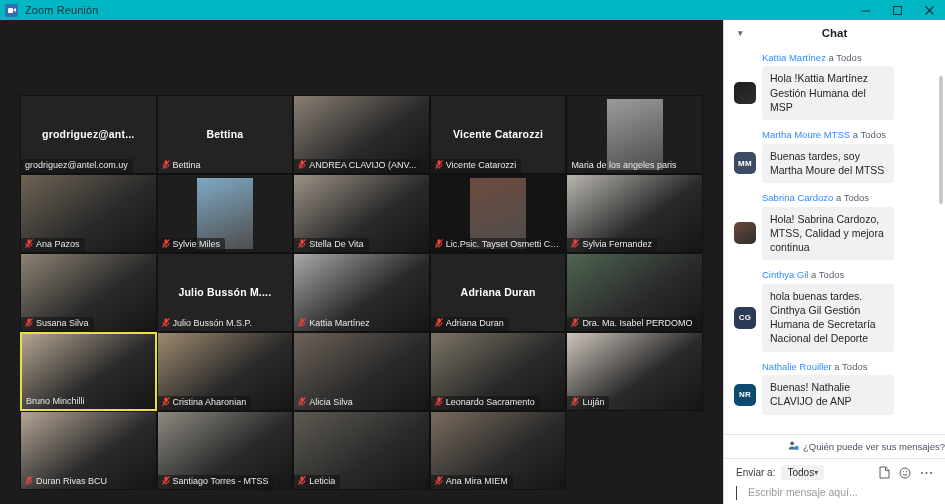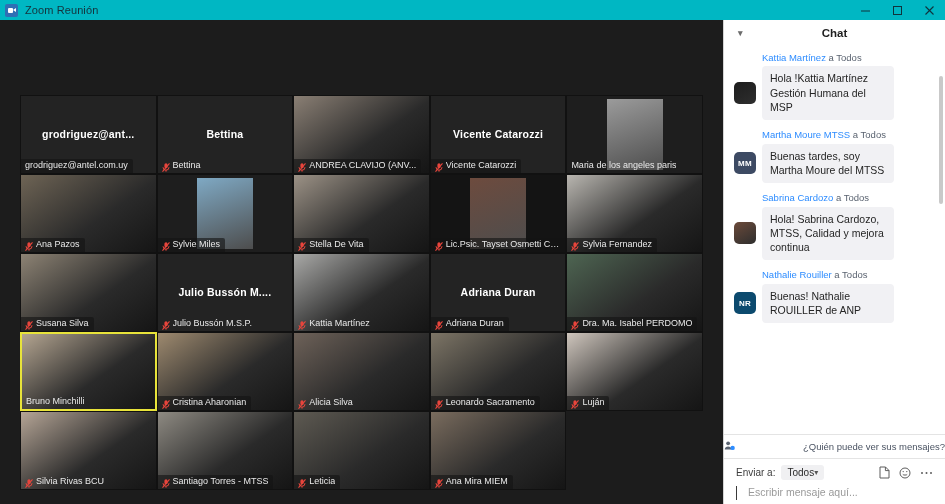--- a/index.html
+++ b/index.html
@@ -114,21 +114,21 @@
     font-weight: bold;
     letter-spacing: .2px;
     text-align: center;
     padding: 0 6px;
     line-height: 1.2;
   }
   .tile .namebar {
     position: absolute;
     left: 0; bottom: 0;
     max-width: 100%;
-    display: flex; align-items: flex-end;
+    display: flex; align-items: flex-start;
     gap: 3px;
     padding: 1px 5px 1px 4px;
     background: rgba(20,20,20,.62);
     border-top-right-radius: 2px;
     z-index: 2;
   }
   .tile .namebar.nobg { background: transparent; }
   .tile .namebar .label {
     color: #e9e9e9;
     font-size: 9px;
@@ -224,21 +224,21 @@
     position: absolute;
     right: 2px; top: 30px;
     width: 4px; height: 128px;
     background: #c9c9c9;
     border-radius: 2px;
   }
 
   .who-can-see {
     flex: 0 0 auto;
     border-top: 1px solid #e4e4e4;
-    display: flex; align-items: center; justify-content: space-between;
+    display: flex; align-items: center; justify-content: flex-end;
     gap: 4px;
     padding: 5px 0 5px 0;
     font-size: 9.5px;
     color: #4a5362;
   }
   .chat-foot {
     flex: 0 0 auto;
     border-top: 1px solid #e4e4e4;
     padding: 6px 12px 4px 12px;
   }
@@ -573,21 +573,21 @@
             <div class="bg" style="background: linear-gradient(145deg, rgb(181, 165, 150) 0%, rgb(42, 42, 42) 58%, rgb(21, 21, 21) 100%);"></div>
             <div class="namebar nobg">
               <span class="mute-icon">
                 <svg width="8" height="9" viewBox="0 0 8 9">
                   <rect x="2.4" y="0.3" width="3.2" height="5" rx="1.6" fill="#e8453c"></rect>
                   <path d="M1 4.2a3 3 0 0 0 6 0" fill="none" stroke="#e8453c" stroke-width="1"></path>
                   <line x1="4" y1="7.1" x2="4" y2="8.7" stroke="#e8453c" stroke-width="1"></line>
                   <line x1="0.5" y1="8.6" x2="7.5" y2="0.4" stroke="#e8453c" stroke-width="1.1"></line>
                 </svg>
               </span>
-              <span class="label">Silvia Rivas BCU</span>
+              <span class="label">Duran Rivas BCU</span>
             </div>
           </div>
           <div class="tile">
             <div class="bg" style="background: linear-gradient(145deg, rgb(142, 138, 130) 0%, rgb(42, 42, 42) 58%, rgb(21, 21, 21) 100%);"></div>
             <div class="namebar">
               <span class="mute-icon">
                 <svg width="8" height="9" viewBox="0 0 8 9">
                   <rect x="2.4" y="0.3" width="3.2" height="5" rx="1.6" fill="#e8453c"></rect>
                   <path d="M1 4.2a3 3 0 0 0 6 0" fill="none" stroke="#e8453c" stroke-width="1"></path>
                   <line x1="4" y1="7.1" x2="4" y2="8.7" stroke="#e8453c" stroke-width="1"></line>
@@ -651,24 +651,31 @@
             </div>
           </div>
           <div class="msg">
             <div class="msg-from"><span>Sabrina Cardozo</span><span class="to"> a Todos</span></div>
             <div class="msg-row">
               <div class="avatar" style="background: linear-gradient(150deg, rgb(107, 74, 58) 0%, rgb(46, 46, 46) 100%);"></div>
               <div class="bubble">Hola! Sabrina Cardozo, MTSS, Calidad y mejora continua</div>
             </div>
           </div>
           <div class="msg">
+            <div class="msg-from"><span>Cinthya Gil</span><span class="to"> a Todos</span></div>
+            <div class="msg-row">
+              <div class="avatar" style="background: rgb(43, 58, 85);">CG</div>
+              <div class="bubble">hola buenas tardes. Cinthya Gil Gestión Humana de Secretaría Nacional del Deporte</div>
+            </div>
+          </div>
+          <div class="msg">
             <div class="msg-from"><span>Nathalie Rouiller</span><span class="to"> a Todos</span></div>
             <div class="msg-row">
               <div class="avatar" style="background: #0c4a6e;">NR</div>
-              <div class="bubble">Buenas! Nathalie ROUILLER de ANP</div>
+              <div class="bubble">Buenas! Nathalie CLAVIJO de ANP</div>
             </div>
           </div>
         </div>
 
       <div class="who-can-see">
         <span>
           <svg width="11" height="11" viewBox="0 0 12 12">
             <circle cx="4.5" cy="3.6" r="2.1" fill="#5a6370"></circle>
             <path d="M0.8 10.4c0-2.1 1.7-3.4 3.7-3.4s3.7 1.3 3.7 3.4z" fill="#5a6370"></path>
             <circle cx="9.4" cy="8.6" r="2.4" fill="#2d8cff"></circle>

